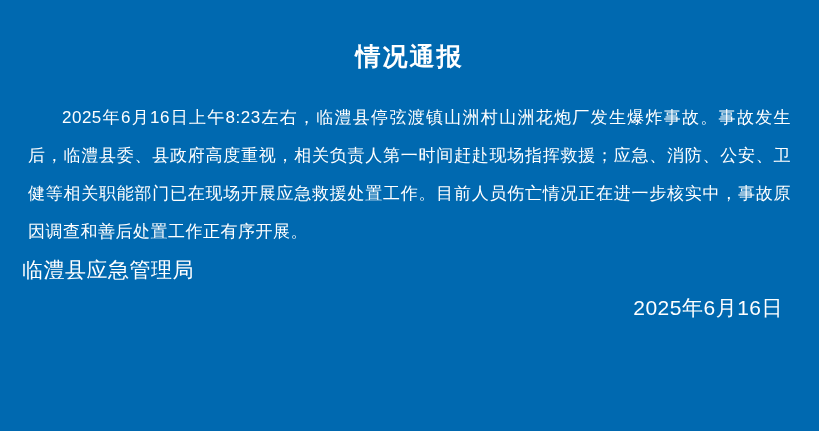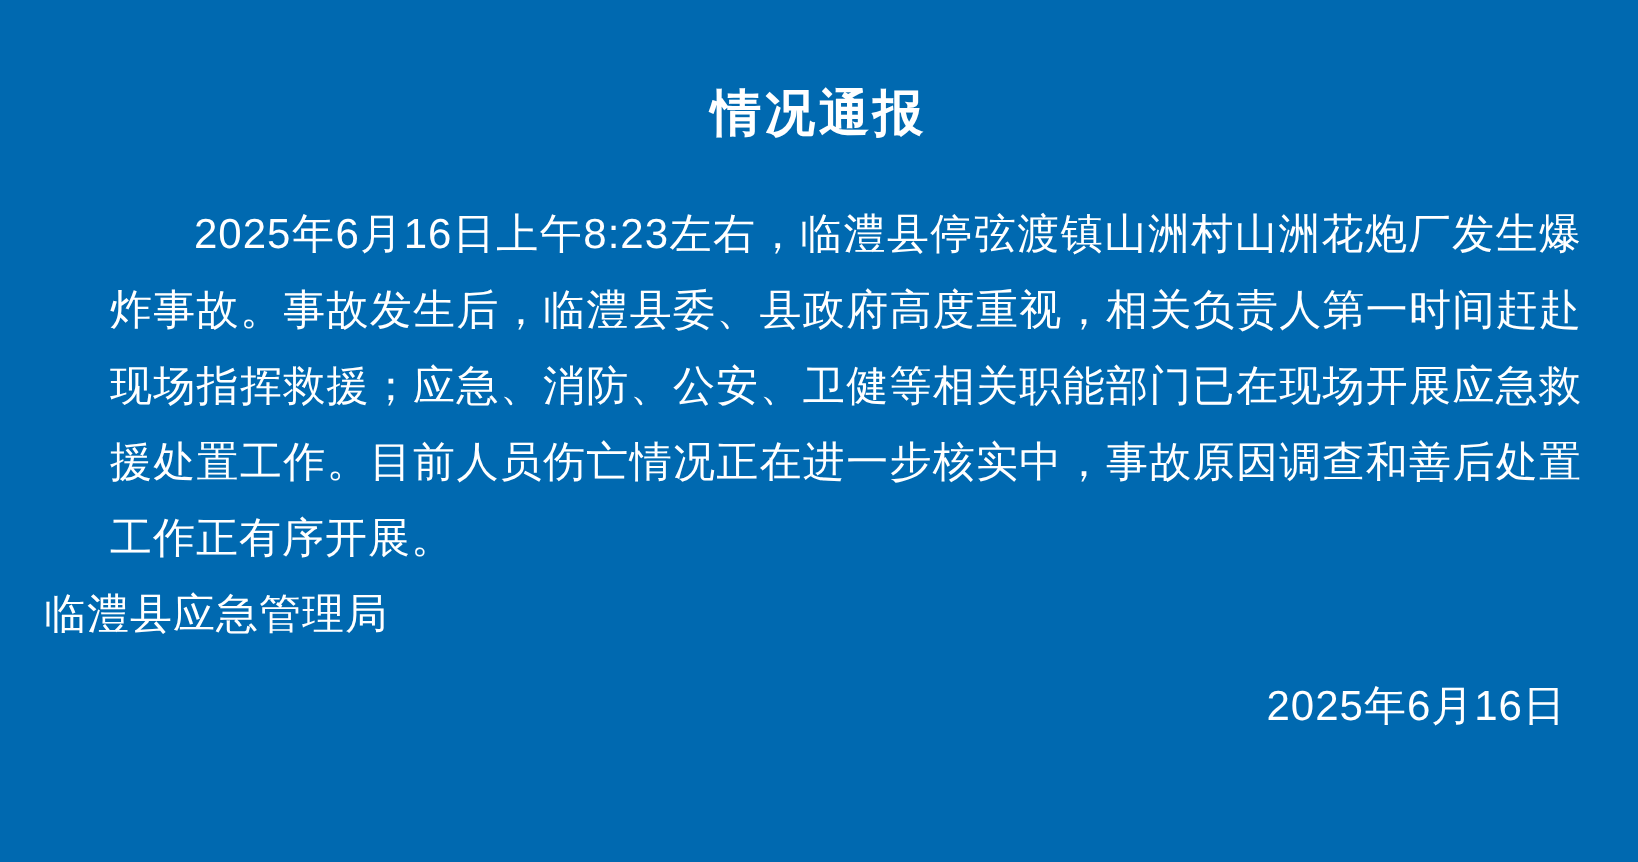--- a/index.html
+++ b/index.html
@@ -25,29 +25,28 @@
   .notice-title {
     text-align: center;
     font-size: 25px;
     font-weight: bold;
     letter-spacing: 2px;
     margin-top: 14px;
     margin-bottom: 26px;
     color: #ffffff;
   }
   .notice-body {
-    font-size: 21px;
+    font-size: 17px;
     line-height: 38px;
     text-indent: 2em;
     letter-spacing: 0.5px;
     color: #ffffff;
     font-weight: 500;
     text-align: justify;
     padding: 0 6px;
-    margin-left: 27px;
   }
   .spacer {
     flex: 1 1 auto;
   }
   .signature {
     font-size: 21px;
     line-height: 38px;
     letter-spacing: 0.5px;
     color: #ffffff;
     font-weight: 500;
@@ -55,21 +54,20 @@
   }
   .sign-date {
     text-align: right;
     font-size: 21px;
     line-height: 38px;
     letter-spacing: 0.5px;
     color: #ffffff;
     font-weight: 500;
     padding-right: 14px;
     margin-bottom: 20px;
-    margin-top: 8px;
   }
 </style>
 </head>
 <body>
 
 <div class="notice">
   <div class="notice-title">情况通报</div>
   <div class="notice-body">2025年6月16日上午8:23左右，临澧县停弦渡镇山洲村山洲花炮厂发生爆炸事故。事故发生后，临澧县委、县政府高度重视，相关负责人第一时间赶赴现场指挥救援；应急、消防、公安、卫健等相关职能部门已在现场开展应急救援处置工作。目前人员伤亡情况正在进一步核实中，事故原因调查和善后处置工作正有序开展。</div>
   <div class="spacer"></div>
   <div class="signature">临澧县应急管理局</div>

